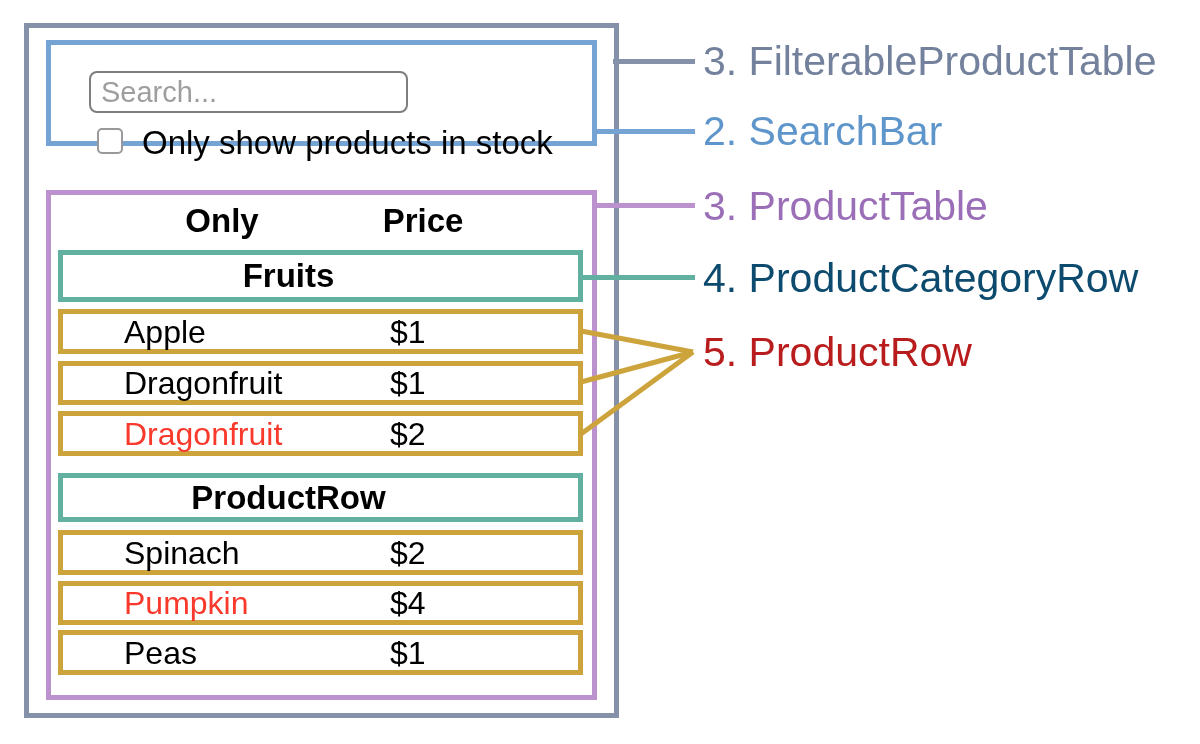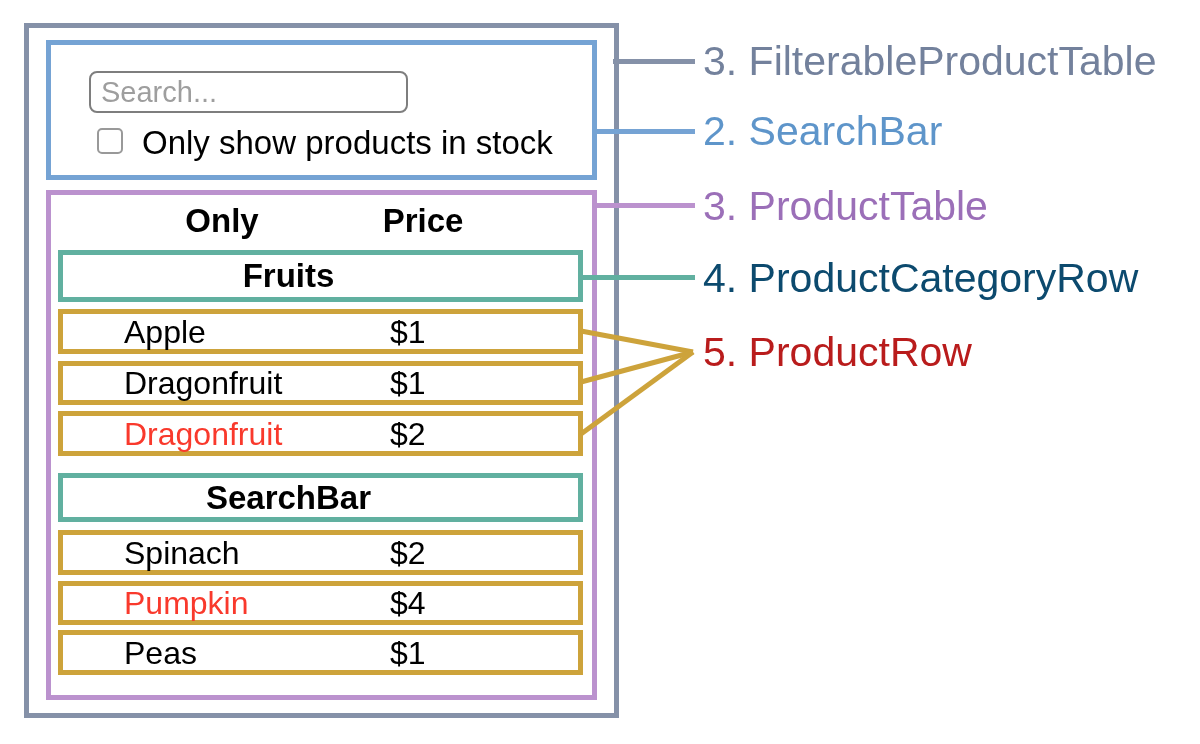--- a/index.html
+++ b/index.html
@@ -3,21 +3,21 @@
 <meta charset="utf-8">
 <style>
   html,body{margin:0;padding:0;background:#fff;}
   .stage{
     position:relative;width:1200px;height:744px;overflow:hidden;
     background:var(--bg,#fff);
     font-family:"Liberation Sans", sans-serif;
   }
   .box{position:absolute;box-sizing:border-box;background:#fff;}
   .outer-box{left:24px;top:23px;width:595px;height:695px;border:5px solid var(--slate-border);}
-  .searchbar-box{left:46px;top:40px;width:551px;height:140px;border:5px solid var(--blue-border);}
+  .searchbar-box{left:46px;top:40px;width:551px;height:106px;border:5px solid var(--blue-border);}
   .table-box{left:46px;top:190px;width:551px;height:510px;border:5px solid var(--purple-border);}
 
   .search-input{
     position:absolute;left:38px;top:26px;width:319px;height:42px;box-sizing:border-box;
     border:2px solid var(--input-border);border-radius:8px;background:#fff;
     font-family:"Liberation Sans", sans-serif;font-size:29px;color:#333;
     padding:0 8px 0 10px;outline:none;
   }
   .search-input::placeholder{color:var(--placeholder-text);opacity:1;}
   .checkbox{
@@ -89,21 +89,21 @@
       <span class="cell name">Dragonfruit</span>
       <span class="cell price">$1</span>
     </div>
 
     <div class="trow product" style="top:216px;height:45px">
       <span class="cell name red">Dragonfruit</span>
       <span class="cell price">$2</span>
     </div>
 
     <div class="trow category" style="top:278px;height:49px">
-      <span class="cat-label">SearchBar</span>
+      <span class="cat-label">ProductRow</span>
     </div>
 
     <div class="trow product" style="top:335px;height:45px">
       <span class="cell name">Spinach</span>
       <span class="cell price">$2</span>
     </div>
 
     <div class="trow product" style="top:386px;height:44px">
       <span class="cell name red">Pumpkin</span>
       <span class="cell price">$4</span>

